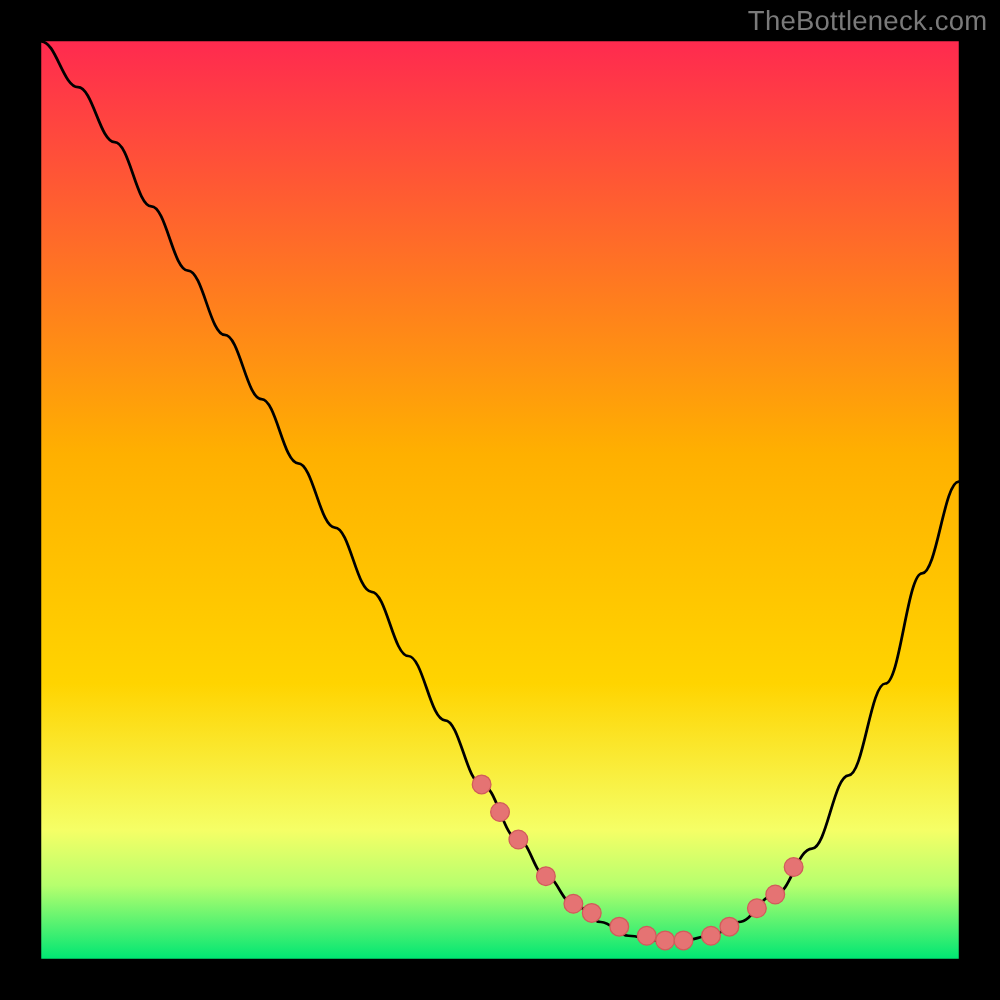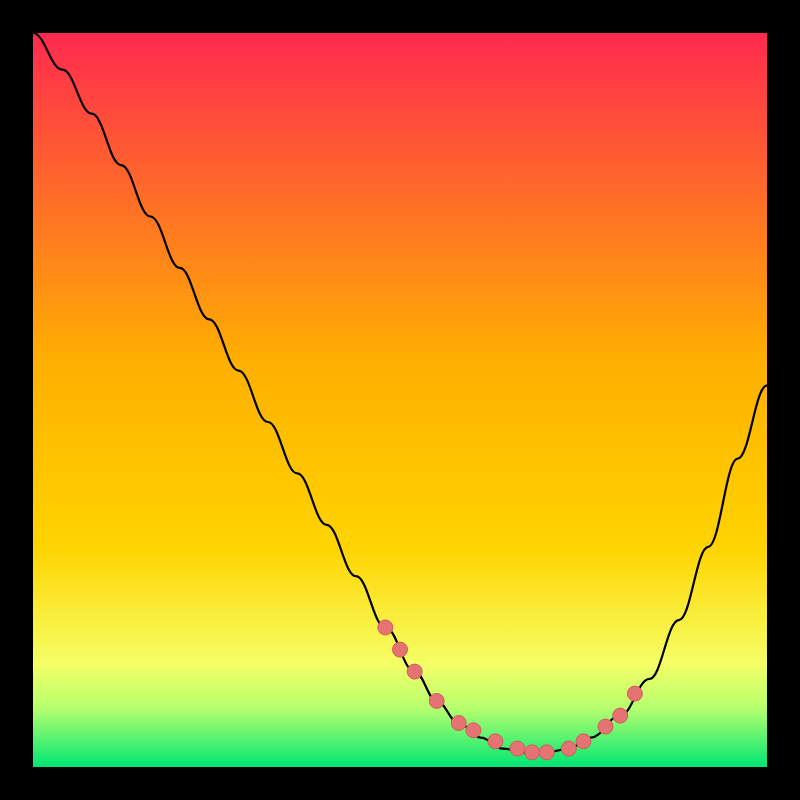--- a/index.html
+++ b/index.html
@@ -29,20 +29,21 @@
   svg.plot {
     position: absolute;
     left: 0;
     top: 0;
   }
 </style>
 </head>
 <body>
 <div class="stage">
 
+<div class="watermark">TheBottleneck.com</div>
 
 <svg class="plot" width="800" height="800" viewBox="0 0 800 800">
   <defs>
     <linearGradient id="bgGrad" x1="0" y1="0" x2="0" y2="1">
       <stop id="g0" offset="0%" stop-color="#ff2a4f"></stop>
       <stop id="g1" offset="45%" stop-color="#ffb000"></stop>
       <stop id="g2" offset="70%" stop-color="#ffd400"></stop>
       <stop id="g3" offset="86%" stop-color="#f5ff66"></stop>
       <stop id="g4" offset="92%" stop-color="#b6ff6e"></stop>
       <stop id="g5" offset="100%" stop-color="#00e673"></stop>

